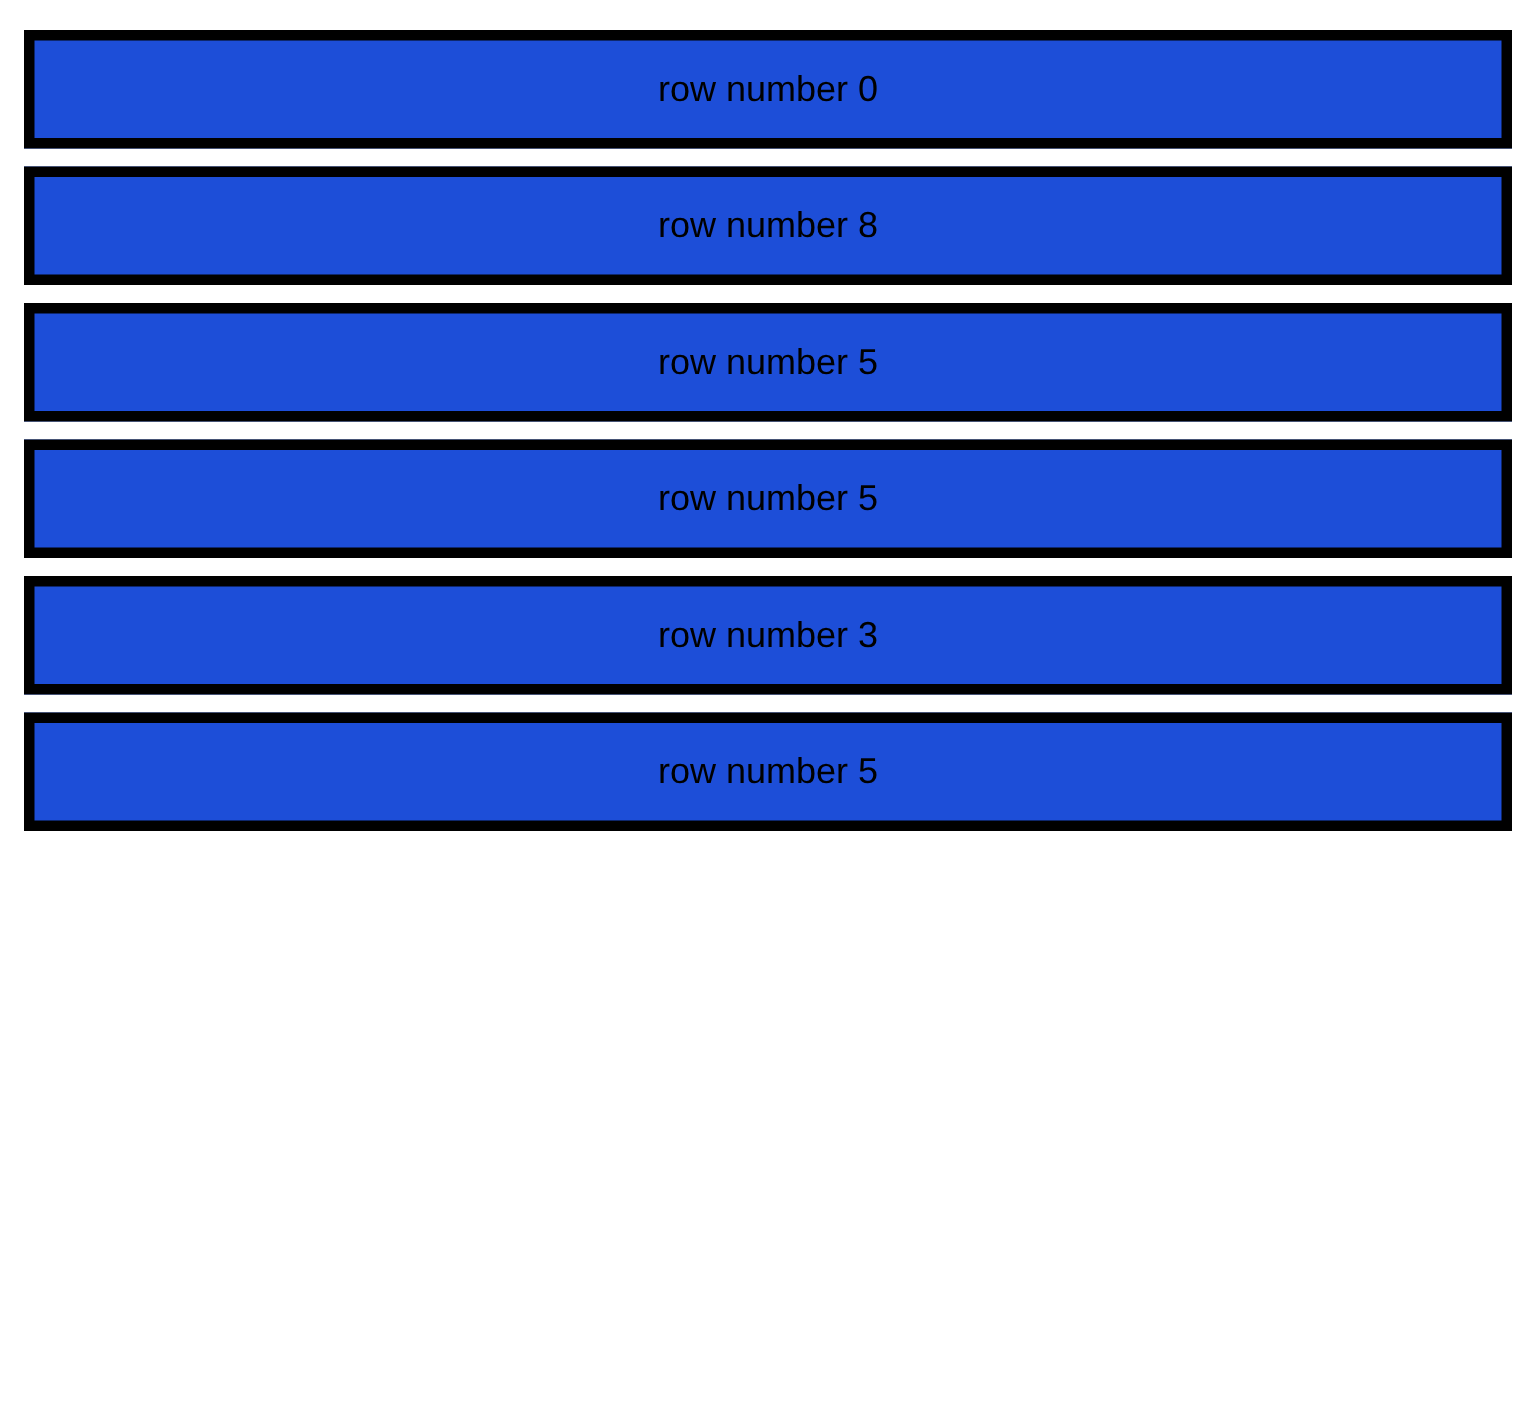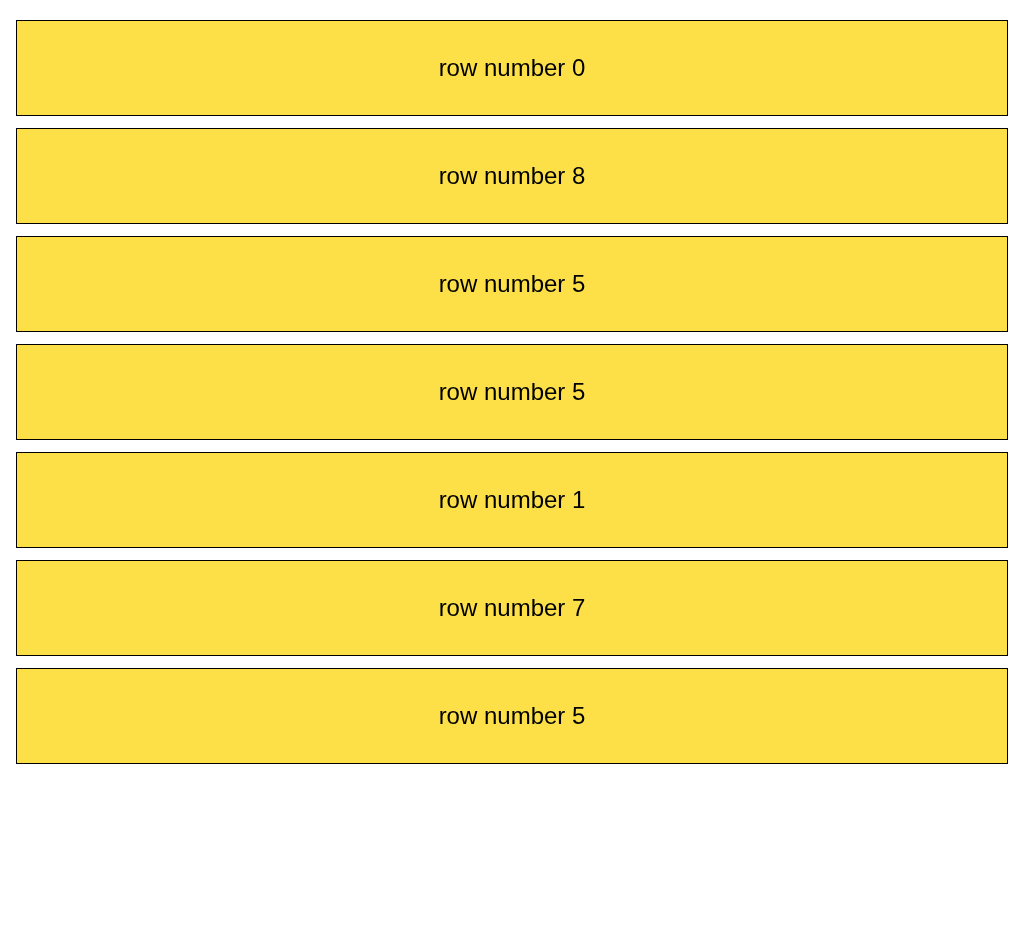--- a/index.html
+++ b/index.html
@@ -12,23 +12,23 @@
       background: #ffffff;
       width: 1024px;
       padding: 20px 16px;
     }
     .row-list {
       display: flex;
       flex-direction: column;
       gap: 12px;
     }
     .row-item {
-      border: 1px solid #000000;
-      background: #fde047;
-      height: 96px;
+      border: 7px solid #000000;
+      background: #1d4ed8;
+      height: 79px;
       display: flex;
       align-items: center;
       justify-content: center;
     }
     .row-label {
       font-size: 24px;
       color: #000000;
       font-weight: 400;
     }
   </style>
@@ -42,21 +42,18 @@
   <div class="row-item">
     <span class="row-label">row number 8</span>
   </div>
   <div class="row-item">
     <span class="row-label">row number 5</span>
   </div>
   <div class="row-item">
     <span class="row-label">row number 5</span>
   </div>
   <div class="row-item">
-    <span class="row-label">row number 1</span>
-  </div>
-  <div class="row-item">
-    <span class="row-label">row number 7</span>
+    <span class="row-label">row number 3</span>
   </div>
   <div class="row-item">
     <span class="row-label">row number 5</span>
   </div>
 </div>
 
 </body></html>

